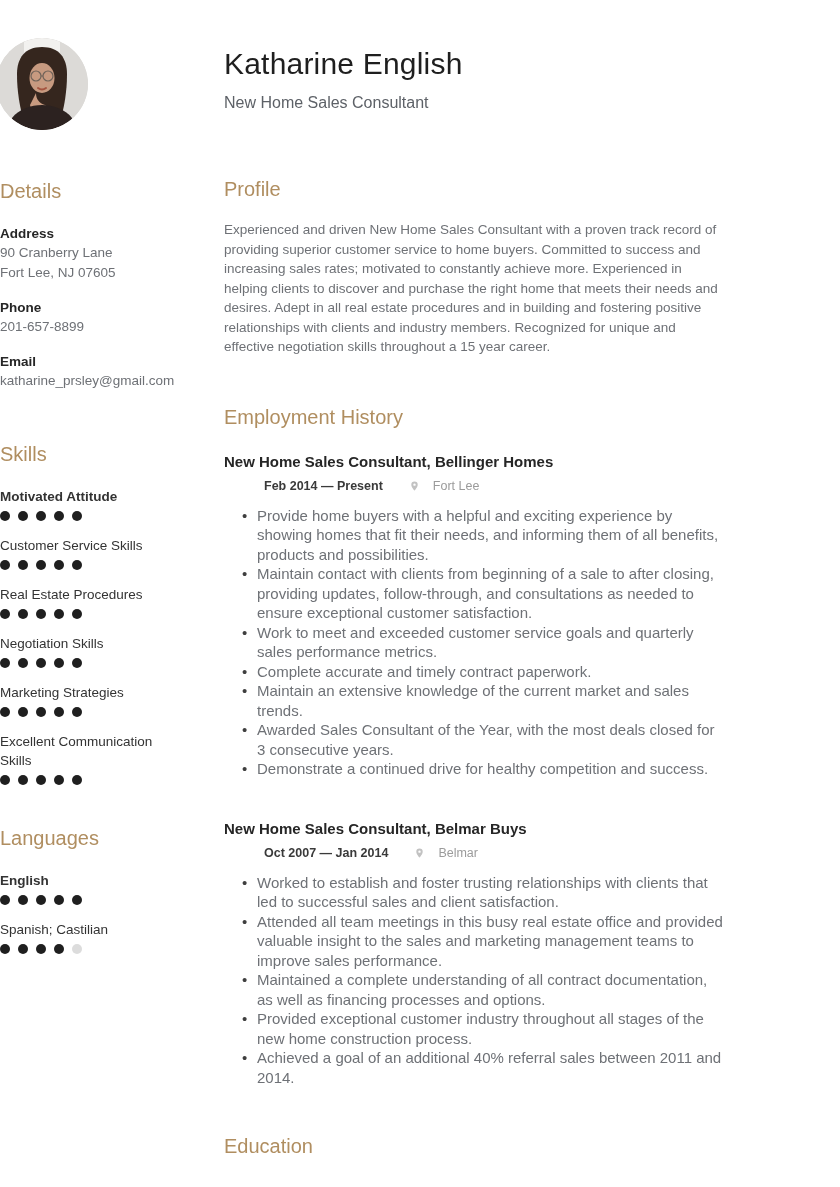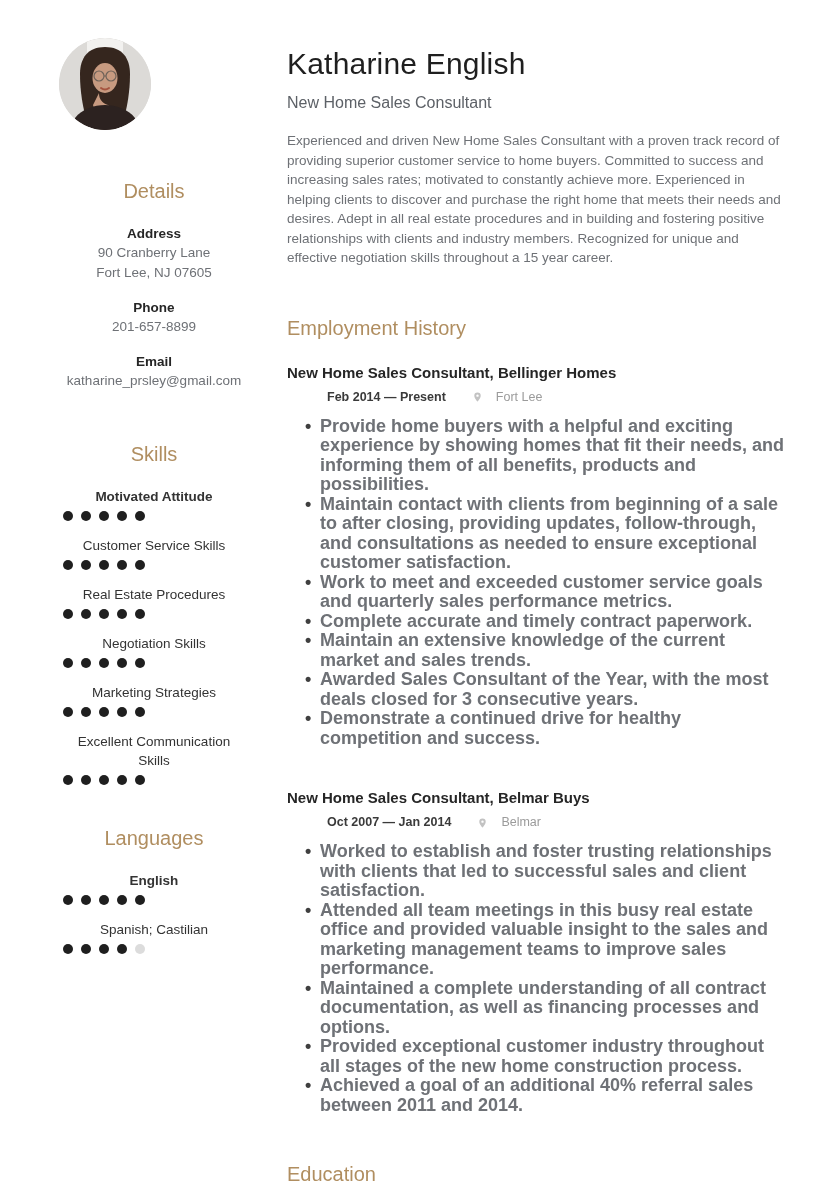--- a/index.html
+++ b/index.html
@@ -15,21 +15,21 @@
   html,body{margin:0;padding:0;}
   body{
     width:840px;height:1187px;overflow:hidden;
     background:var(--background);
     font-family:"Liberation Sans",sans-serif;
     -webkit-font-smoothing:antialiased;
   }
   .page{display:flex;width:840px;height:1187px;}
 
   
-  .sidebar{flex:none;width:182px;margin-left:63px;text-align:center;}
+  .sidebar{flex:none;width:182px;}
   .photo{width:92px;height:92px;margin-top:38px;margin-left:-4px;border-radius:50%;overflow:hidden;background:#dcdad7;}
   .sec{font-size:20px;line-height:26px;font-weight:400;color:var(--accent);margin:0;}
   .details-h{margin-top:48px;}
   .skills-h{margin-top:50px;}
   .langs-h{margin-top:40px;}
   .field{margin-top:15px;}
   .field.first{margin-top:20px;}
   .label{font-size:13.5px;line-height:19px;font-weight:700;color:#262626;}
   .value{font-size:13.5px;line-height:20px;color:var(--body-text);}
   .rate-item{margin-top:15px;}
@@ -49,21 +49,21 @@
   .edu-h{margin-top:46px;}
   .profile-text{margin:18px 0 0;font-size:13.5px;line-height:19.5px;color:var(--body-text);}
   .job{margin-top:39px;}
   .job.first{margin-top:21px;}
   .job-title{margin:0;font-size:15px;line-height:21px;font-weight:700;color:#262626;}
   .job-meta{margin-top:6px;display:flex;align-items:center;font-size:12.5px;line-height:17px;padding-left:40px;}
   .job-dates{font-weight:700;color:#3a3a3a;}
   .job-loc{margin-left:26px;color:var(--muted-text);display:flex;align-items:center;gap:13px;}
   .job-loc svg{flex:none;display:block;}
   .job ul{margin:11px 0 0;padding:0 0 0 33px;list-style:none;}
-  .job li{position:relative;font-size:18px;line-height:19.5px;color:var(--body-text);font-weight:bold;}
+  .job li{position:relative;font-size:15px;line-height:19.5px;color:var(--body-text);}
   .job li::before{content:"\2022";position:absolute;left:-15px;top:0;color:#3f3f3f;}
 </style>
 </head>
 <body>
 
 <div class="page">
 
   <aside class="sidebar">
 
     <div class="photo">
@@ -194,20 +194,21 @@
         </div>
       </div>
 
   </aside>
 
   <main class="main">
 
     <h1 class="name">Katharine English</h1>
     <div class="subtitle">New Home Sales Consultant</div>
 
+    <h2 class="sec main-sec profile-h">Profile</h2>
     <p class="profile-text">Experienced and driven New Home Sales Consultant with a proven track record of providing superior customer service to home buyers.  Committed to success and increasing sales rates; motivated to constantly achieve more. Experienced in helping clients to discover and purchase the right home that meets their needs and desires. Adept in all real estate procedures and in building and fostering positive relationships with clients and industry members. Recognized for unique and effective negotiation skills throughout a 15 year career.</p>
 
     <h2 class="sec main-sec emp-h">Employment History</h2>
     <div>
         <div class="job first">
           <h3 class="job-title">New Home Sales Consultant, Bellinger Homes</h3>
           <div class="job-meta">
             <span class="job-dates">Feb 2014 — Present</span>
             <span class="job-loc">
               <svg viewBox="0 0 24 24" width="11" height="12">

